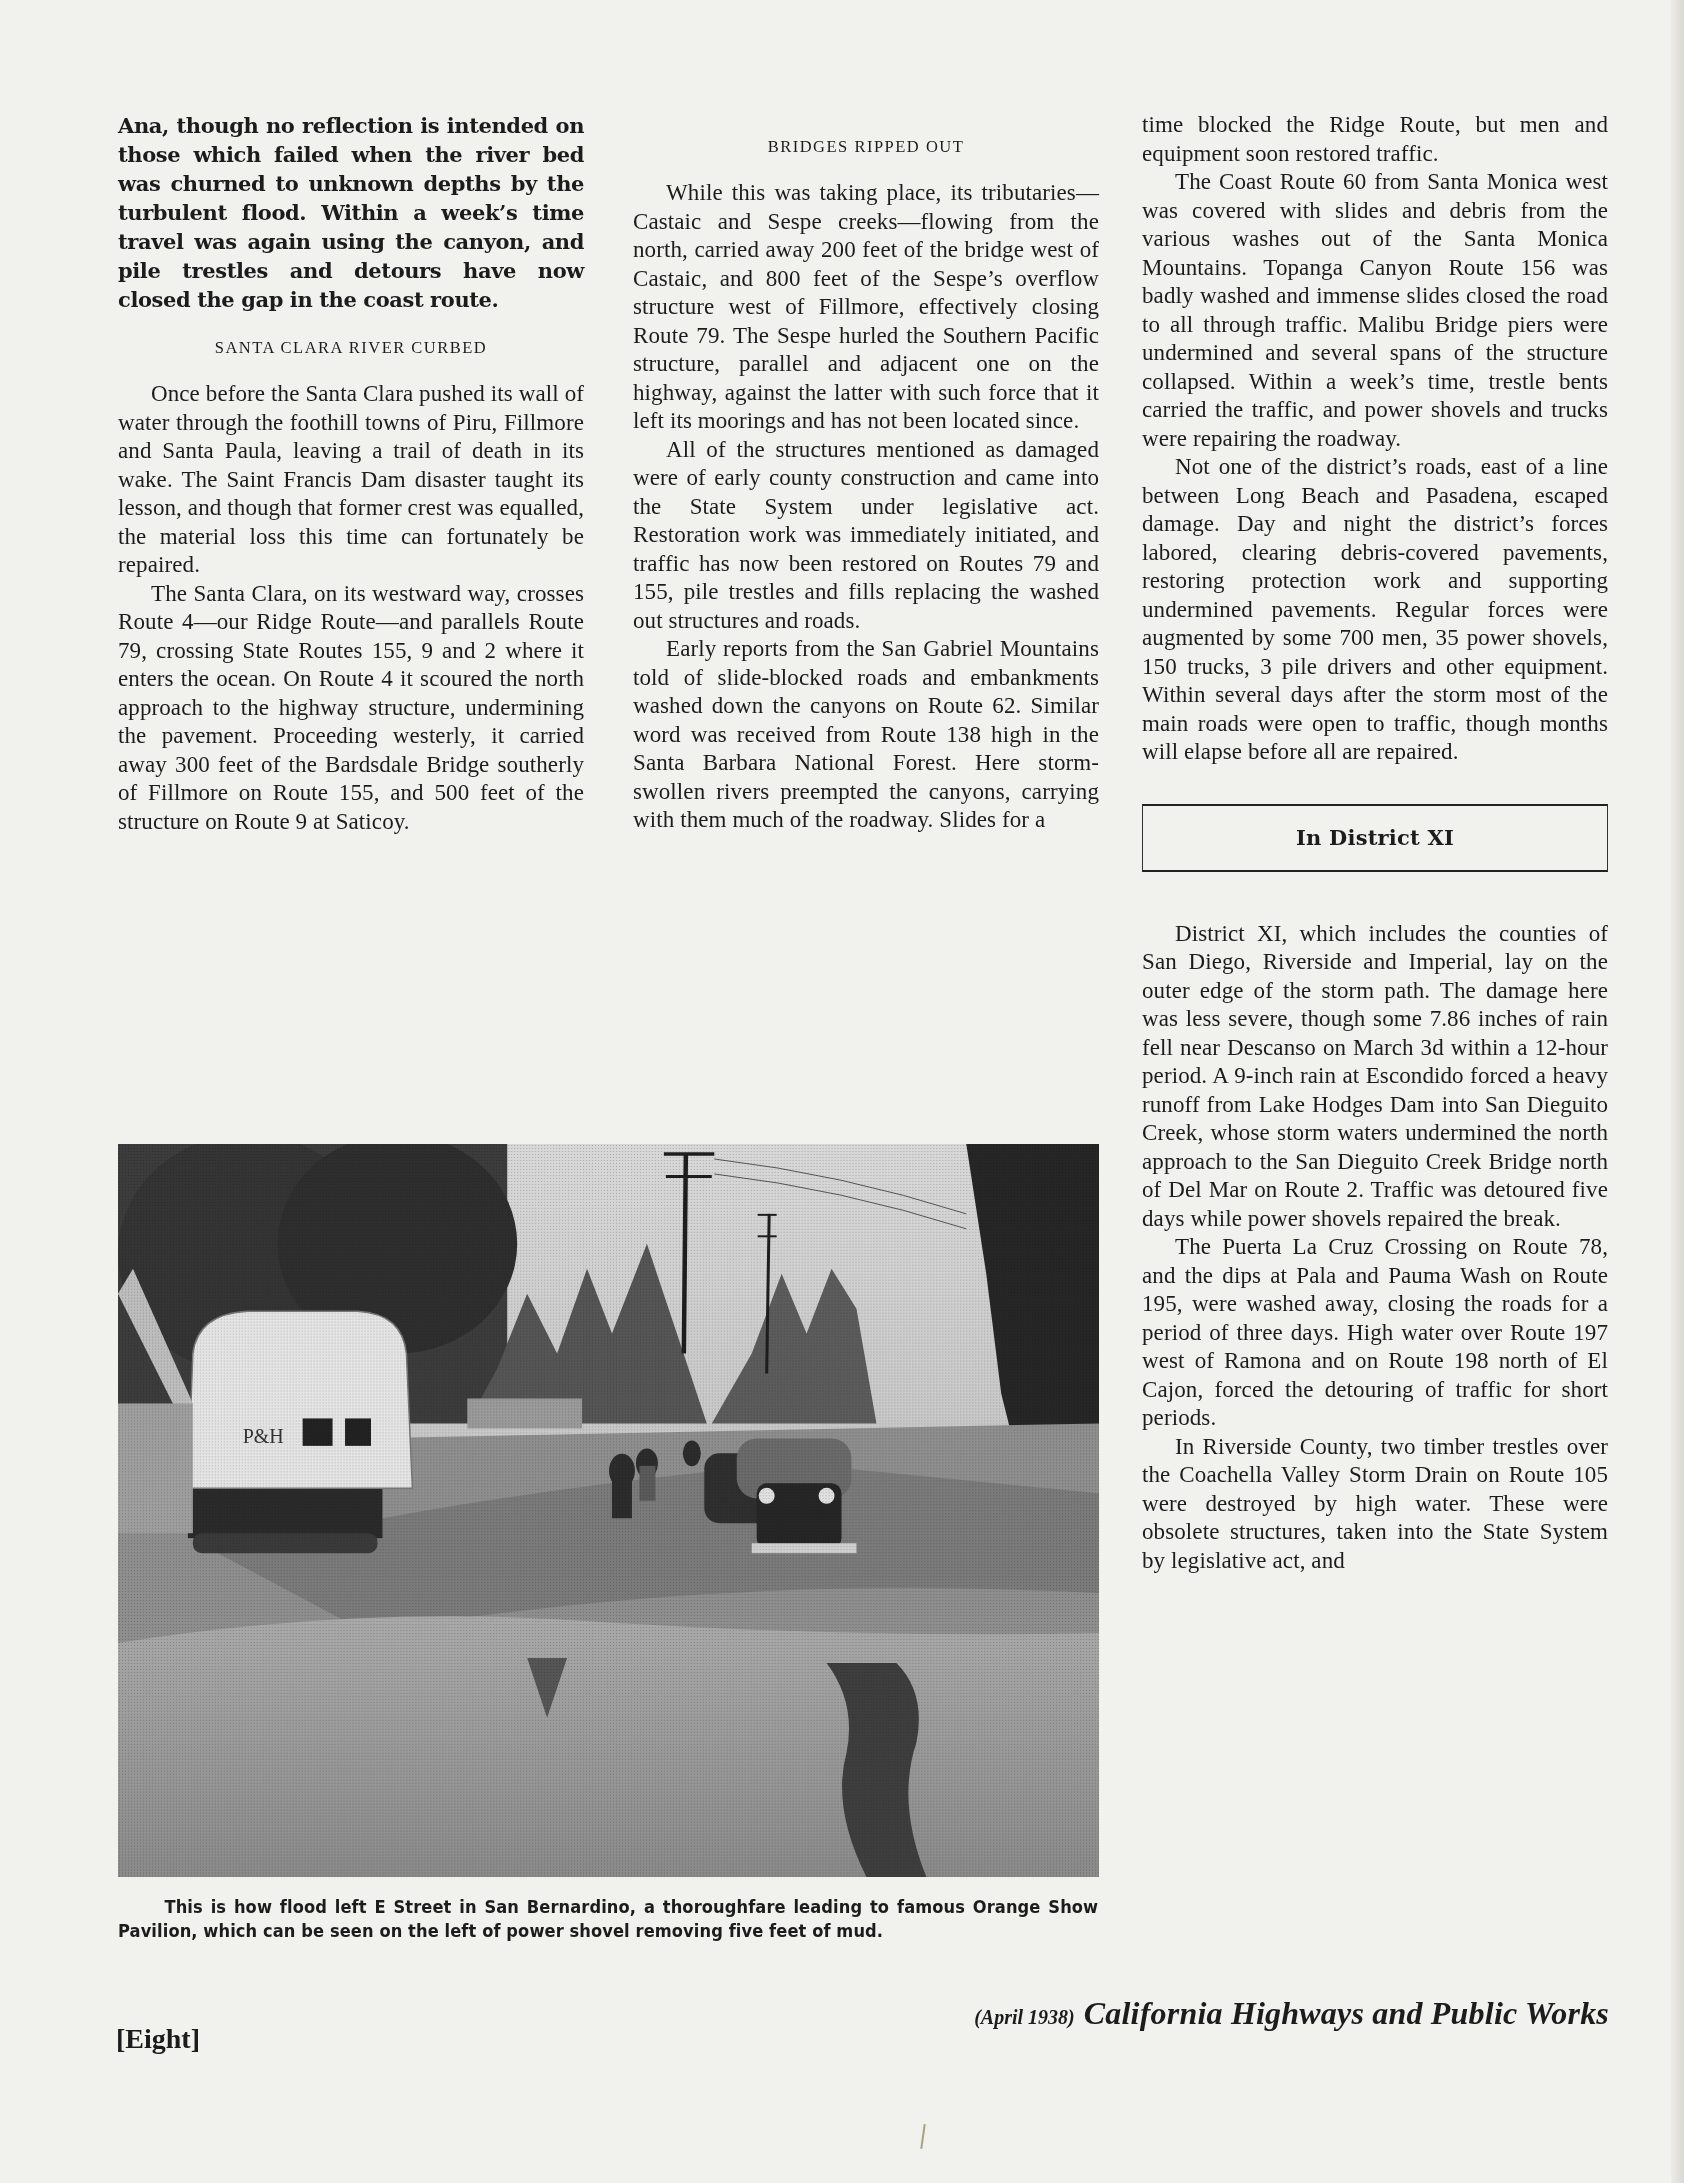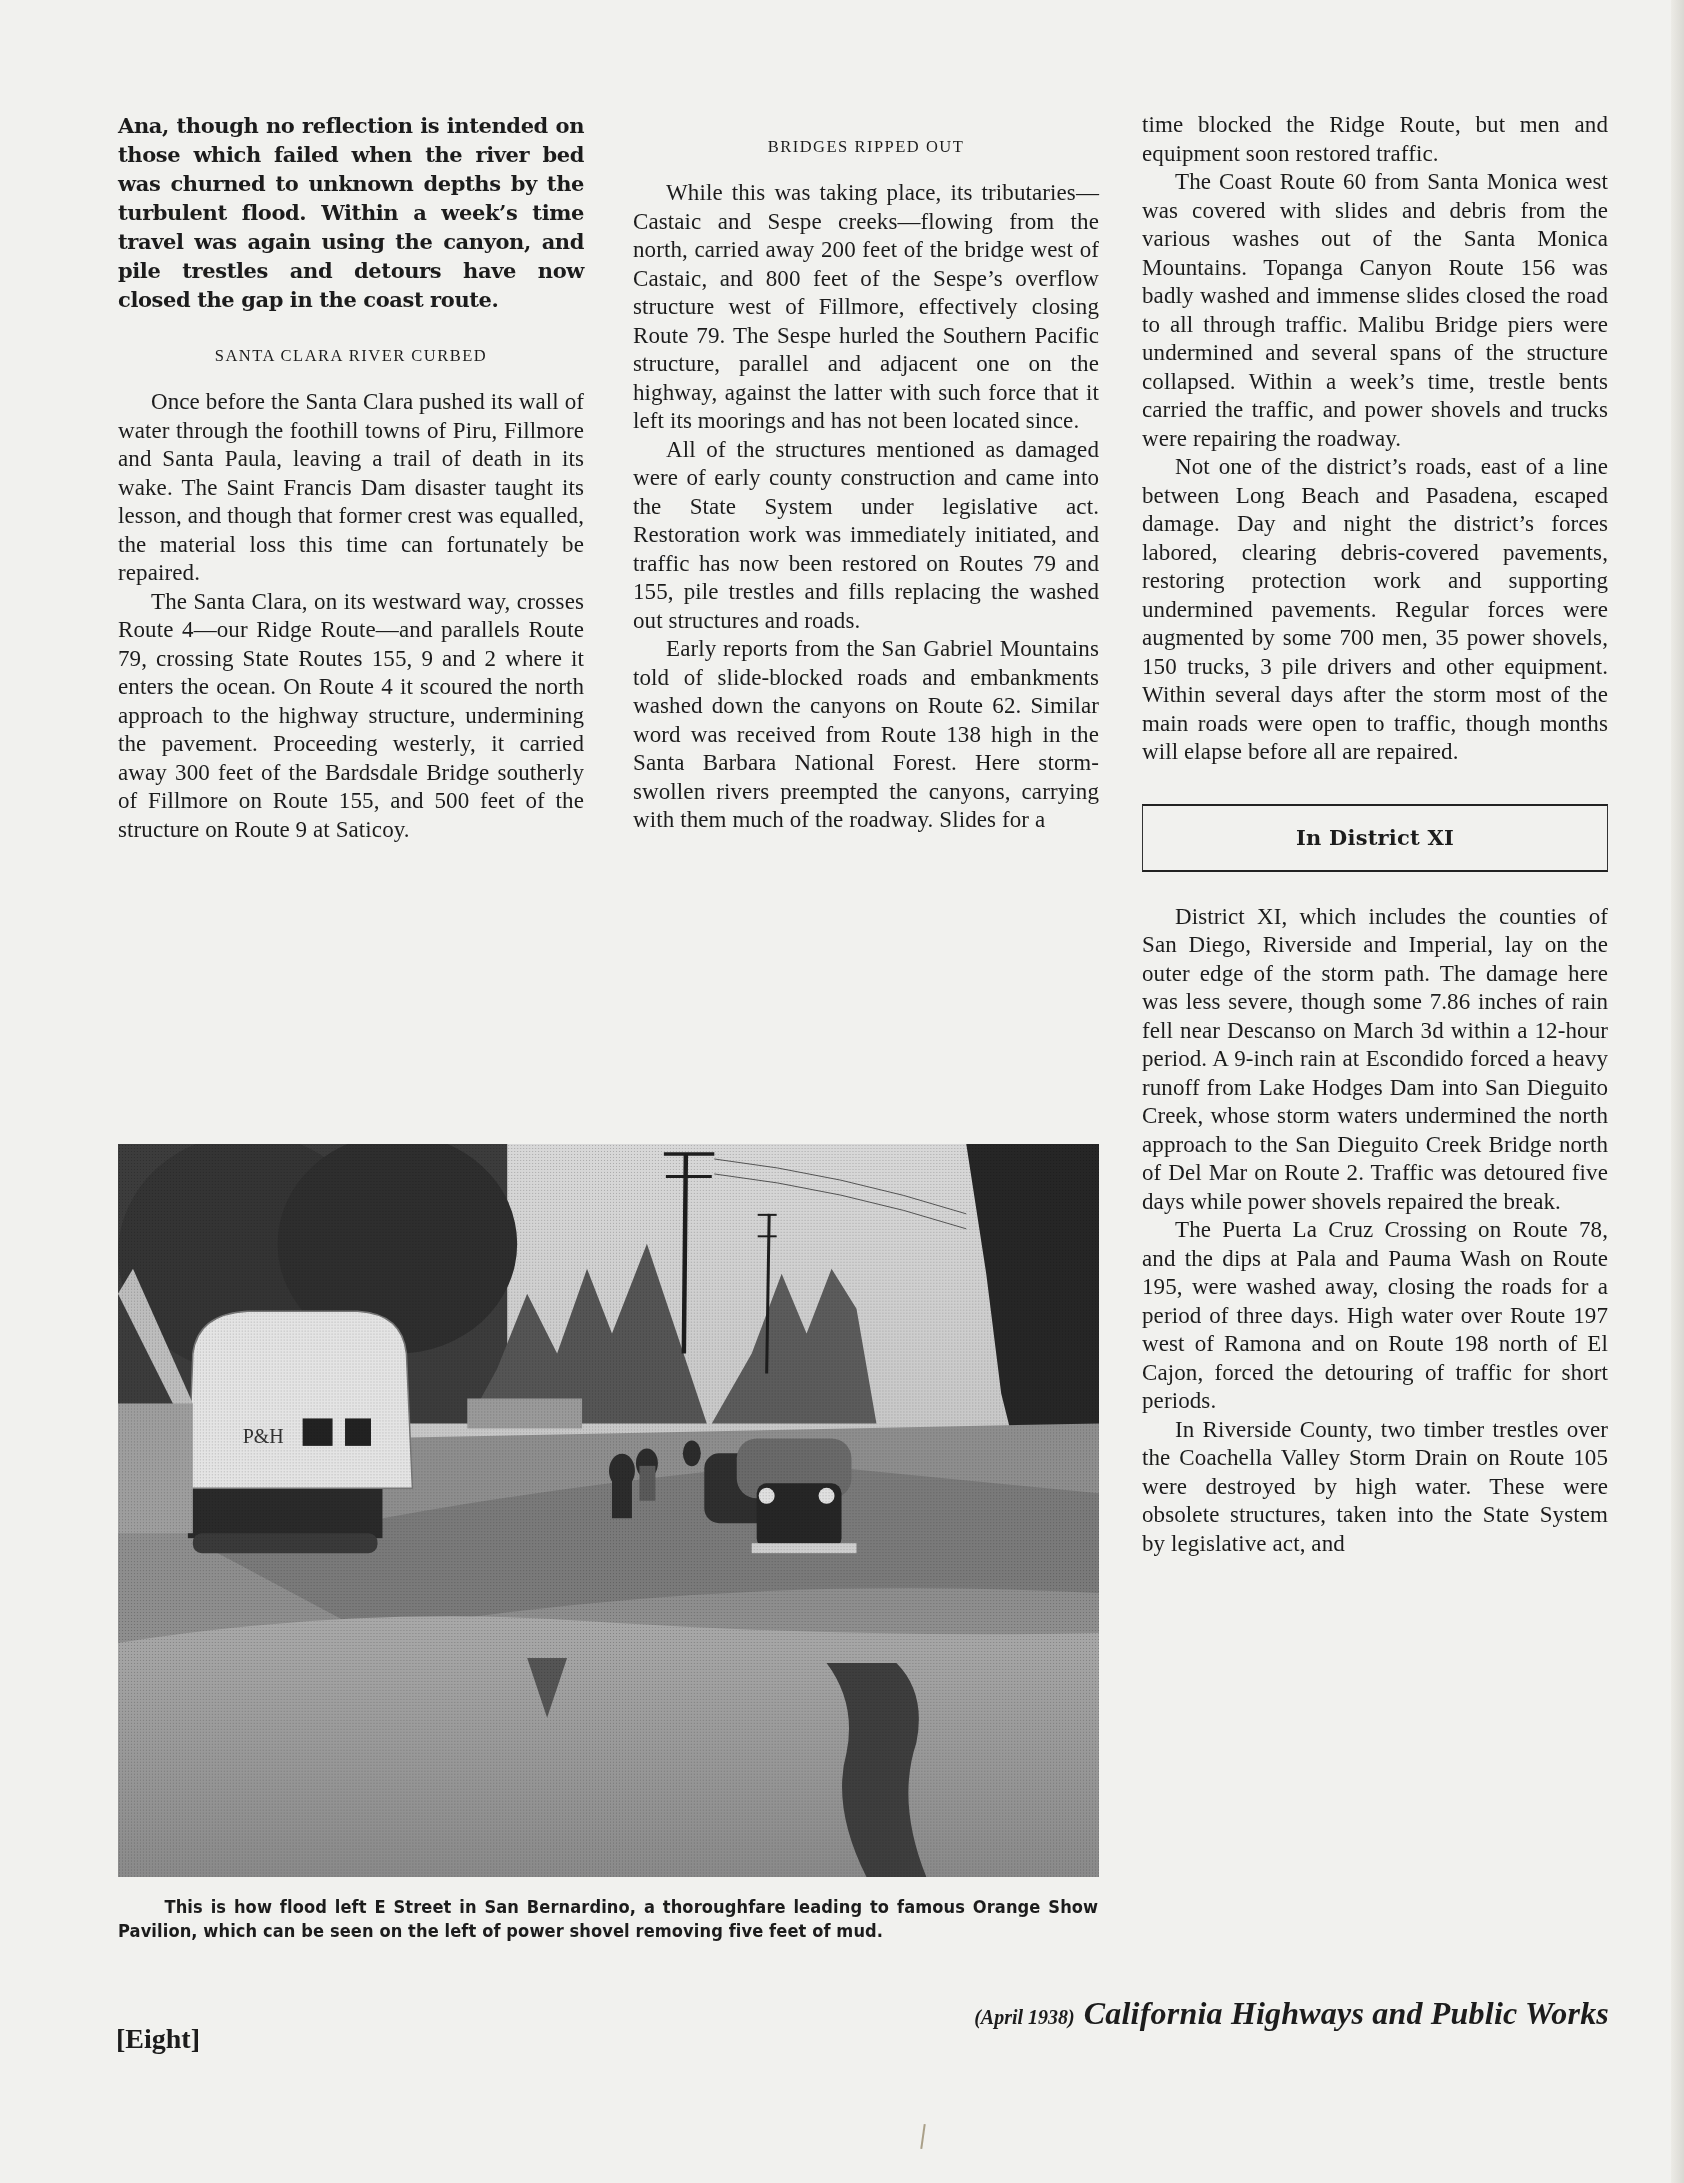--- a/index.html
+++ b/index.html
@@ -6,23 +6,23 @@
   body{width:1684px;height:2183px;background:#f1f1ee;position:relative;overflow:hidden;
     font-family:"Liberation Serif","DejaVu Serif",serif;color:#1c1c1c;}
   .page-edge{position:absolute;right:0;top:0;width:13px;height:2183px;
     background:linear-gradient(to right,#ecebe6,#d9d8d2);}
   .col{position:absolute;top:111px;width:466px;}
   #col1{left:118px;} #col2{left:633px;} #col3{left:1142px;}
   p.body{margin:0;font-size:23px;line-height:28.5px;text-align:justify;text-indent:0;letter-spacing:0.1px;}
   p.body.indent{text-indent:33px;}
   p.lead{margin:0;font-family:"DejaVu Serif","Liberation Serif",serif;font-weight:bold;font-size:21px;line-height:29px;
     text-align:justify;letter-spacing:-0.4px;}
-  h3.subhead{margin:32px 0 22px 0;font-weight:normal;font-size:16.5px;letter-spacing:1.5px;text-align:center;line-height:20px;}
+  h3.subhead{margin:24px 0 22px 0;font-weight:normal;font-size:16.5px;letter-spacing:1.5px;text-align:center;line-height:20px;}
   #col2 h3.subhead{margin:26px 0 22px 0;}
-  .district-box{margin:37px 0 31px 0;height:64px;border-top:2.5px solid #222;border-bottom:2.5px solid #222;
+  .district-box{margin:37px 0 48px 0;height:64px;border-top:2.5px solid #222;border-bottom:2.5px solid #222;
     border-left:1px solid #333;border-right:1px solid #333;display:flex;align-items:center;justify-content:center;}
   .district-box span{font-family:"DejaVu Serif",serif;font-weight:bold;font-size:21px;letter-spacing:0.2px;}
   .photo{position:absolute;left:118px;top:1144px;width:981px;height:733px;background:#9c9c9c;overflow:hidden;}
   .photo svg{display:block;}
   .caption{position:absolute;left:118px;top:1895px;width:981px;font-family:"DejaVu Sans","Liberation Sans",sans-serif;
     font-weight:bold;font-size:17.5px;line-height:24px;text-align:justify;letter-spacing:0.1px;text-indent:50px;transform:scaleX(0.93);transform-origin:left top;width:1054px;}
   .footer-left{position:absolute;left:116px;top:2023px;font-size:28px;font-weight:bold;}
   .footer-right{position:absolute;right:75px;top:1995px;font-style:italic;font-weight:bold;white-space:nowrap;}
   .footer-right .date{font-size:20px;margin-right:9px;}
   .footer-right .mag{font-size:32px;letter-spacing:0.2px;}

